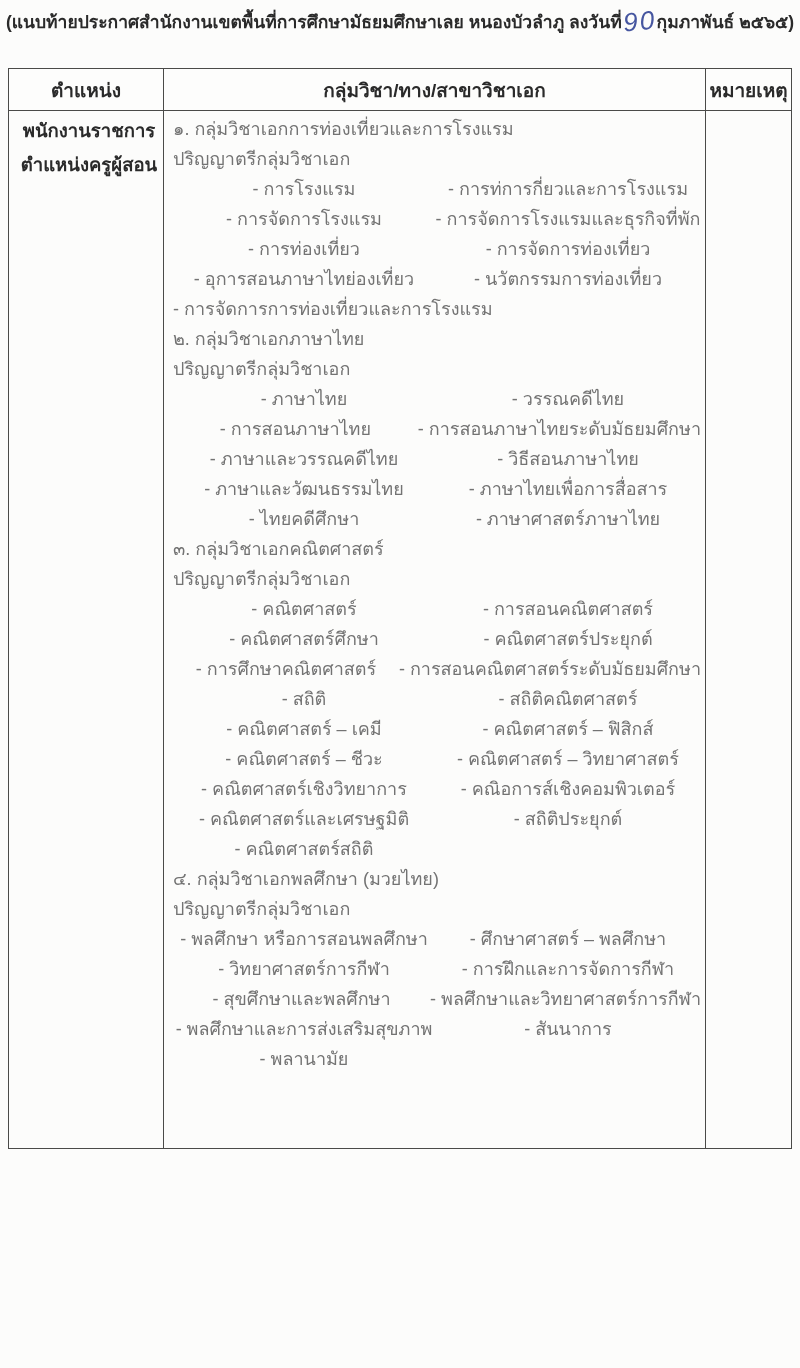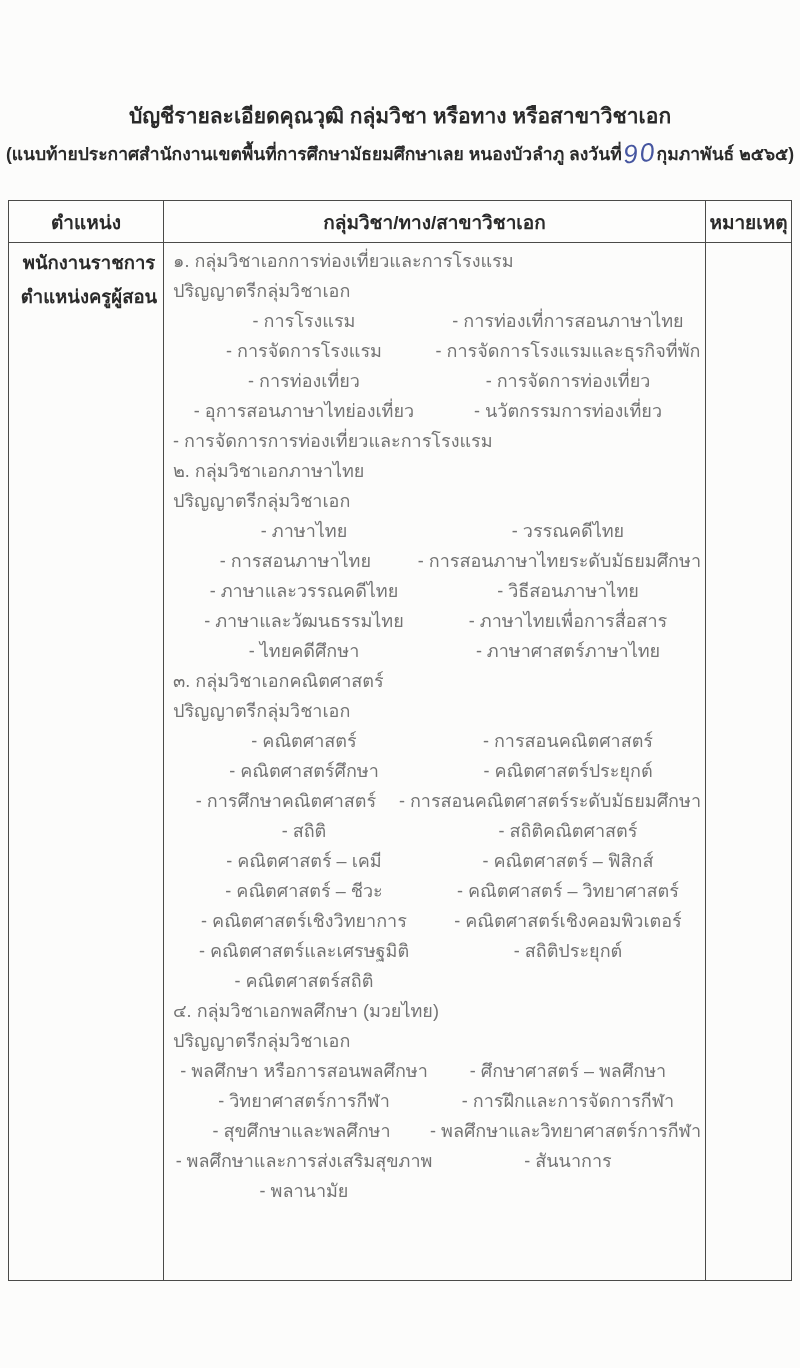--- a/index.html
+++ b/index.html
@@ -84,21 +84,20 @@
   }
   .line .l { display: inline-block; width: 262px; }
   .line .r { display: inline-block; flex: 1; }
   .remark-cell { padding: 2px; }
 </style>
 </head>
 <body>
 
 <div class="page">
 
-  <div class="doc-title">บัญชีรายละเอียดคุณวุฒิ กลุ่มวิชา หรือทาง หรือสาขาวิชาเอก</div>
 
   <div class="doc-subtitle">
     <span>(แนบท้ายประกาศสำนักงานเขตพื้นที่การศึกษามัธยมศึกษาเลย หนองบัวลำภู ลงวันที่</span><span class="handwritten">90</span><span>กุมภาพันธ์ ๒๕๖๕)</span>
   </div>
 
   <table class="qual-table">
     <thead>
       <tr>
         <th class="col-position">ตำแหน่ง</th>
         <th class="col-subject">กลุ่มวิชา/ทาง/สาขาวิชาเอก</th>
@@ -110,21 +109,21 @@
         <td class="pos-cell">
           <div class="pos-line">พนักงานราชการ</div>
           <div class="pos-line">ตำแหน่งครูผู้สอน</div>
         </td>
         <td class="subject-cell">
           <div>
               <div class="line">๑. กลุ่มวิชาเอกการท่องเที่ยวและการโรงแรม</div>
               <div class="line">ปริญญาตรีกลุ่มวิชาเอก</div>
               <div class="line pair">
                 <span class="l">- การโรงแรม</span>
-                <span class="r">- การท่องเที่การสอนภาษาไทย</span>
+                <span class="r">- การท่การกี่ยวและการโรงแรม</span>
               </div>
               <div class="line pair">
                 <span class="l">- การจัดการโรงแรม</span>
                 <span class="r">- การจัดการโรงแรมและธุรกิจที่พัก</span>
               </div>
               <div class="line pair">
                 <span class="l">- การท่องเที่ยว</span>
                 <span class="r">- การจัดการท่องเที่ยว</span>
               </div>
               <div class="line pair">
@@ -177,21 +176,21 @@
               <div class="line pair">
                 <span class="l">- คณิตศาสตร์ – เคมี</span>
                 <span class="r">- คณิตศาสตร์ – ฟิสิกส์</span>
               </div>
               <div class="line pair">
                 <span class="l">- คณิตศาสตร์ – ชีวะ</span>
                 <span class="r">- คณิตศาสตร์ – วิทยาศาสตร์</span>
               </div>
               <div class="line pair">
                 <span class="l">- คณิตศาสตร์เชิงวิทยาการ</span>
-                <span class="r">- คณิตศาสตร์เชิงคอมพิวเตอร์</span>
+                <span class="r">- คณิอการส์เชิงคอมพิวเตอร์</span>
               </div>
               <div class="line pair">
                 <span class="l">- คณิตศาสตร์และเศรษฐมิติ</span>
                 <span class="r">- สถิติประยุกต์</span>
               </div>
               <div class="line pair">
                 <span class="l">- คณิตศาสตร์สถิติ</span>
               </div>
               <div class="line">๔. กลุ่มวิชาเอกพลศึกษา (มวยไทย)</div>
               <div class="line">ปริญญาตรีกลุ่มวิชาเอก</div>

